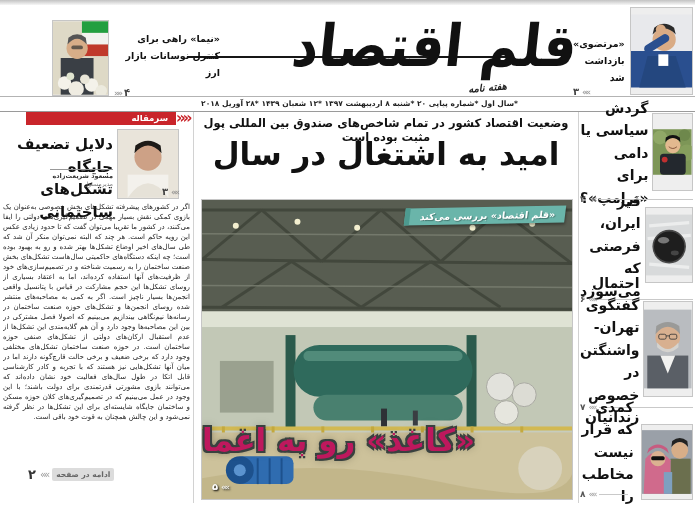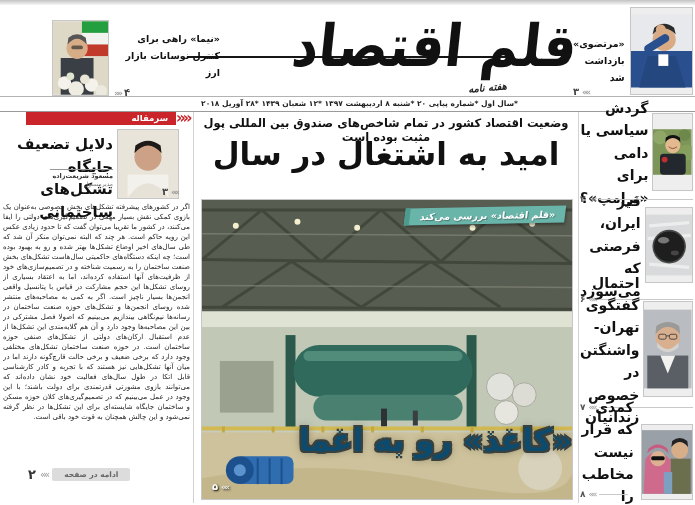--- a/index.html
+++ b/index.html
@@ -44,36 +44,36 @@
             text-align:right;}
   .ed-author{left:50px;top:169px;width:63px;border-top:1px solid #999;padding-top:2px;
              text-align:right;}
   .ed-author .nm{font-size:6.5px;font-weight:700;color:#333;}
   .ed-author .rl{font-size:6px;color:#777;}
   .ed-body{left:3px;top:202px;width:187px;height:258px;overflow:hidden;font-size:7px;
            line-height:10px;text-align:justify;color:#222;}
   .ed-cont{left:28px;top:467px;display:flex;align-items:center;gap:4px;direction:ltr;}
   .ed-cont .num{font-size:13px;font-weight:800;color:#333;}
   .ed-cont .chv{font-size:10px;color:#999;letter-spacing:-2px;}
-  .ed-cont .badge{background:#dcdcdc;color:#666;font-size:7.5px;padding:2px 12px;
+  .ed-cont .badge{background:#dcdcdc;color:#666;font-size:7.5px;padding:2px 4px;
                   border-radius:2px;font-weight:600;}
   
   .kicker{left:196px;top:116px;width:380px;text-align:center;font-size:11.5px;font-weight:800;}
   .headline{left:196px;top:130px;width:380px;text-align:center;font-size:31px;font-weight:800;
             letter-spacing:-1px;line-height:1.55;}
   .lead-mark{left:162px;top:186px;}
   .photo-main{left:201px;top:199px;width:372px;height:301px;border:1px solid #c6c6c6;
               background:#c7ccbd;box-sizing:border-box;overflow:hidden;}
   .photo-main svg{display:block;width:100%;height:100%;}
   .banner{position:absolute;top:7px;right:7px;background:#6ab5aa;color:#fff;font-size:9.5px;
           font-weight:700;padding:3px 10px;transform:skewX(-8deg) rotate(-1deg);
           border-left:5px solid #4d9a8f;box-shadow:1px 2px 3px rgba(0,0,0,.35);
           text-shadow:1px 1px 1px rgba(0,0,0,.35);}
-  .overlay-head{position:absolute;top:222px;left:0;right:0;text-align:right;font-size:31px;
-          font-weight:800;color:#0c4a6e;letter-spacing:-1px;
+  .overlay-head{position:absolute;top:222px;left:0;right:0;text-align:left;font-size:31px;
+          font-weight:800;color:#be185d;letter-spacing:-1px;
           text-shadow:2px 2px 0 #39413f,-2px -2px 0 #39413f,2px -2px 0 #39413f,
                       -2px 2px 0 #39413f,0 0 8px rgba(0,0,0,.5);}
   .photo-mark{position:absolute;bottom:7px;left:10px;color:#fff;text-shadow:1px 1px 2px #000;}
   .photo-mark .num,.photo-mark .chv{color:#fff;}
   
   .sb-item{left:580px;width:113px;display:flex;gap:4px;direction:rtl;}
   .sb-item .txt{flex:1;font-size:14px;font-weight:800;line-height:1.6;
                 display:flex;flex-direction:column;justify-content:center;}
   .sb1{top:113px;height:80px;}  .sb1 .ph{width:66px;height:78px;}
   .sb2{top:201px;height:90px;}  .sb2 .ph{width:58px;height:76px;margin-top:6px;}

